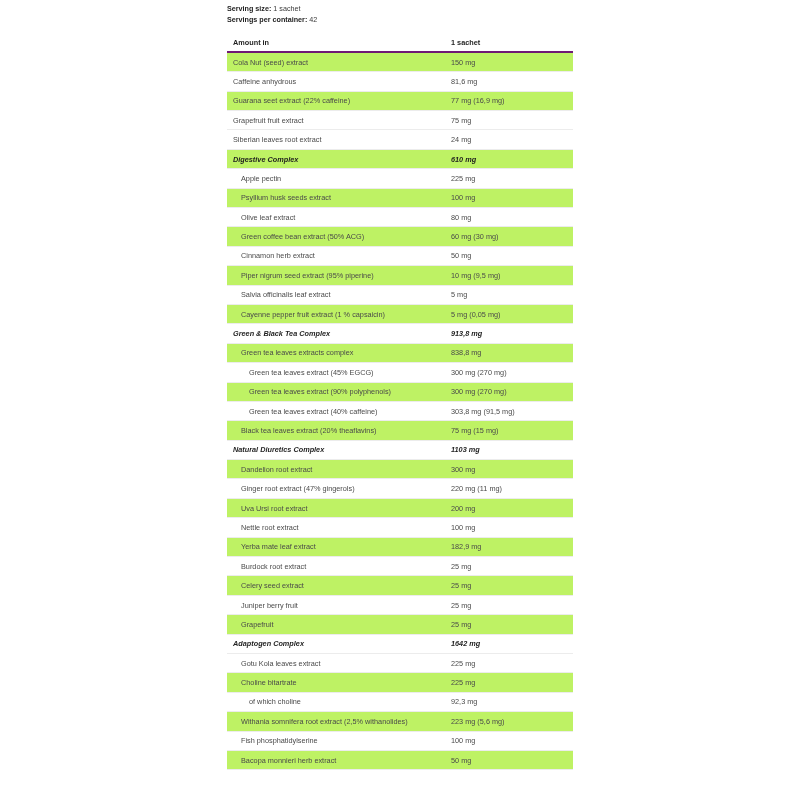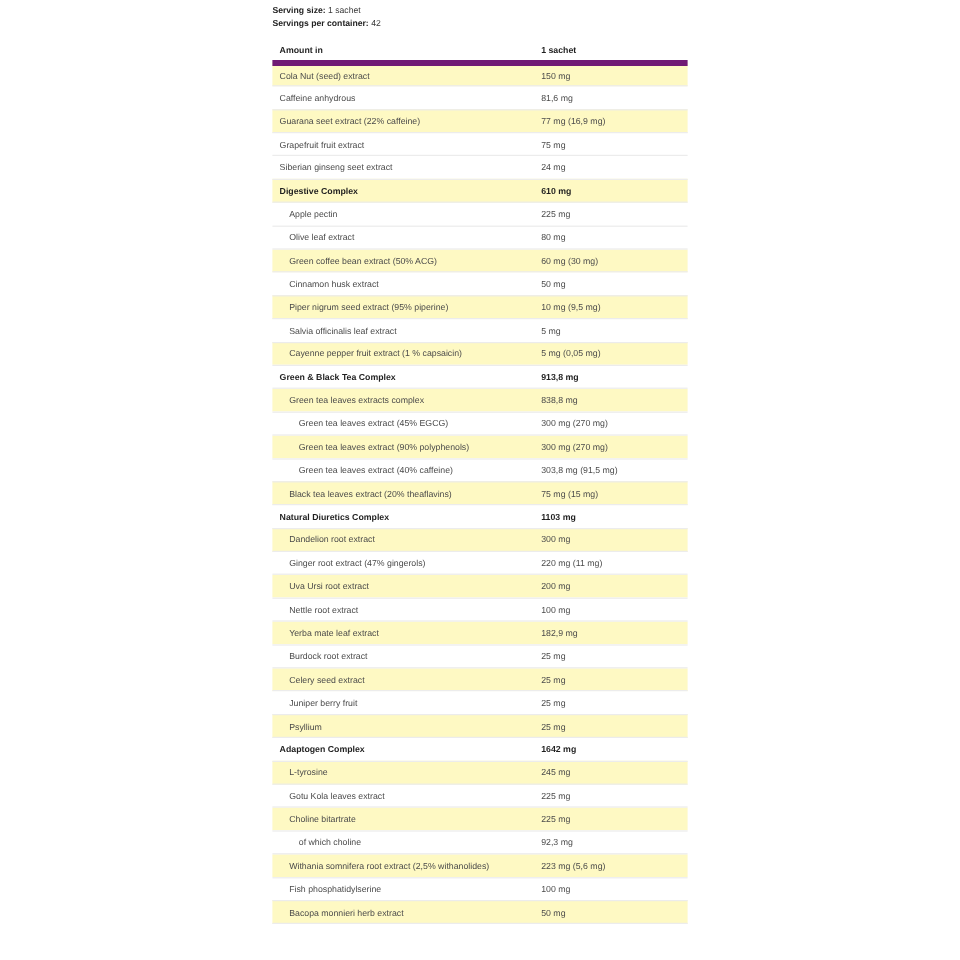--- a/index.html
+++ b/index.html
@@ -58,34 +58,35 @@
   td.name {
     width: 218px;
   }
   td.amount {
     width: 128px;
   }
   .inner-amount {
     padding-left: 6px;
   }
   tr.shaded td {
-    background: #fef9c3;
+    background: #bef264;
   }
   tr.plain td {
     background: #ffffff;
   }
   tr.header-row td {
     font-weight: bold;
     color: #1f1f1f;
     font-size: 7.3px;
-    border-bottom: 5px solid #701a75;
+    border-bottom: 2px solid #701a75;
   }
   tr.group td {
     font-weight: bold;
     color: #1f1f1f;
+    font-style: italic;
   }
   .ind0 { padding-left: 6px; }
   .ind1 { padding-left: 14px; }
   .ind2 { padding-left: 22px; }
 </style>
 </head>
 <body>
 
 <div id="page">
   <div class="panel">
@@ -117,41 +118,45 @@
           </tr>
           <tr class="shaded">
             <td class="name"><span class="ind0">Guarana seet extract (22% caffeine)</span></td>
             <td class="amount"><span class="inner-amount">77 mg (16,9 mg)</span></td>
           </tr>
           <tr class="plain">
             <td class="name"><span class="ind0">Grapefruit fruit extract</span></td>
             <td class="amount"><span class="inner-amount">75 mg</span></td>
           </tr>
           <tr class="plain">
-            <td class="name"><span class="ind0">Siberian ginseng seet extract</span></td>
+            <td class="name"><span class="ind0">Siberian leaves root extract</span></td>
             <td class="amount"><span class="inner-amount">24 mg</span></td>
           </tr>
           <tr class="shaded group">
             <td class="name"><span class="ind0">Digestive Complex</span></td>
             <td class="amount"><span class="inner-amount">610 mg</span></td>
           </tr>
           <tr class="plain">
             <td class="name"><span class="ind1">Apple pectin</span></td>
             <td class="amount"><span class="inner-amount">225 mg</span></td>
           </tr>
+          <tr class="shaded">
+            <td class="name"><span class="ind1">Psyllium husk seeds extract</span></td>
+            <td class="amount"><span class="inner-amount">100 mg</span></td>
+          </tr>
           <tr class="plain">
             <td class="name"><span class="ind1">Olive leaf extract</span></td>
             <td class="amount"><span class="inner-amount">80 mg</span></td>
           </tr>
           <tr class="shaded">
             <td class="name"><span class="ind1">Green coffee bean extract (50% ACG)</span></td>
             <td class="amount"><span class="inner-amount">60 mg (30 mg)</span></td>
           </tr>
           <tr class="plain">
-            <td class="name"><span class="ind1">Cinnamon husk extract</span></td>
+            <td class="name"><span class="ind1">Cinnamon herb extract</span></td>
             <td class="amount"><span class="inner-amount">50 mg</span></td>
           </tr>
           <tr class="shaded">
             <td class="name"><span class="ind1">Piper nigrum seed extract (95% piperine)</span></td>
             <td class="amount"><span class="inner-amount">10 mg (9,5 mg)</span></td>
           </tr>
           <tr class="plain">
             <td class="name"><span class="ind1">Salvia officinalis leaf extract</span></td>
             <td class="amount"><span class="inner-amount">5 mg</span></td>
           </tr>
@@ -213,31 +218,27 @@
           </tr>
           <tr class="shaded">
             <td class="name"><span class="ind1">Celery seed extract</span></td>
             <td class="amount"><span class="inner-amount">25 mg</span></td>
           </tr>
           <tr class="plain">
             <td class="name"><span class="ind1">Juniper berry fruit</span></td>
             <td class="amount"><span class="inner-amount">25 mg</span></td>
           </tr>
           <tr class="shaded">
-            <td class="name"><span class="ind1">Psyllium</span></td>
+            <td class="name"><span class="ind1">Grapefruit</span></td>
             <td class="amount"><span class="inner-amount">25 mg</span></td>
           </tr>
           <tr class="plain group">
             <td class="name"><span class="ind0">Adaptogen Complex</span></td>
             <td class="amount"><span class="inner-amount">1642 mg</span></td>
           </tr>
-          <tr class="shaded">
-            <td class="name"><span class="ind1">L-tyrosine</span></td>
-            <td class="amount"><span class="inner-amount">245 mg</span></td>
-          </tr>
           <tr class="plain">
             <td class="name"><span class="ind1">Gotu Kola leaves extract</span></td>
             <td class="amount"><span class="inner-amount">225 mg</span></td>
           </tr>
           <tr class="shaded">
             <td class="name"><span class="ind1">Choline bitartrate</span></td>
             <td class="amount"><span class="inner-amount">225 mg</span></td>
           </tr>
           <tr class="plain">
             <td class="name"><span class="ind2">of which choline</span></td>

